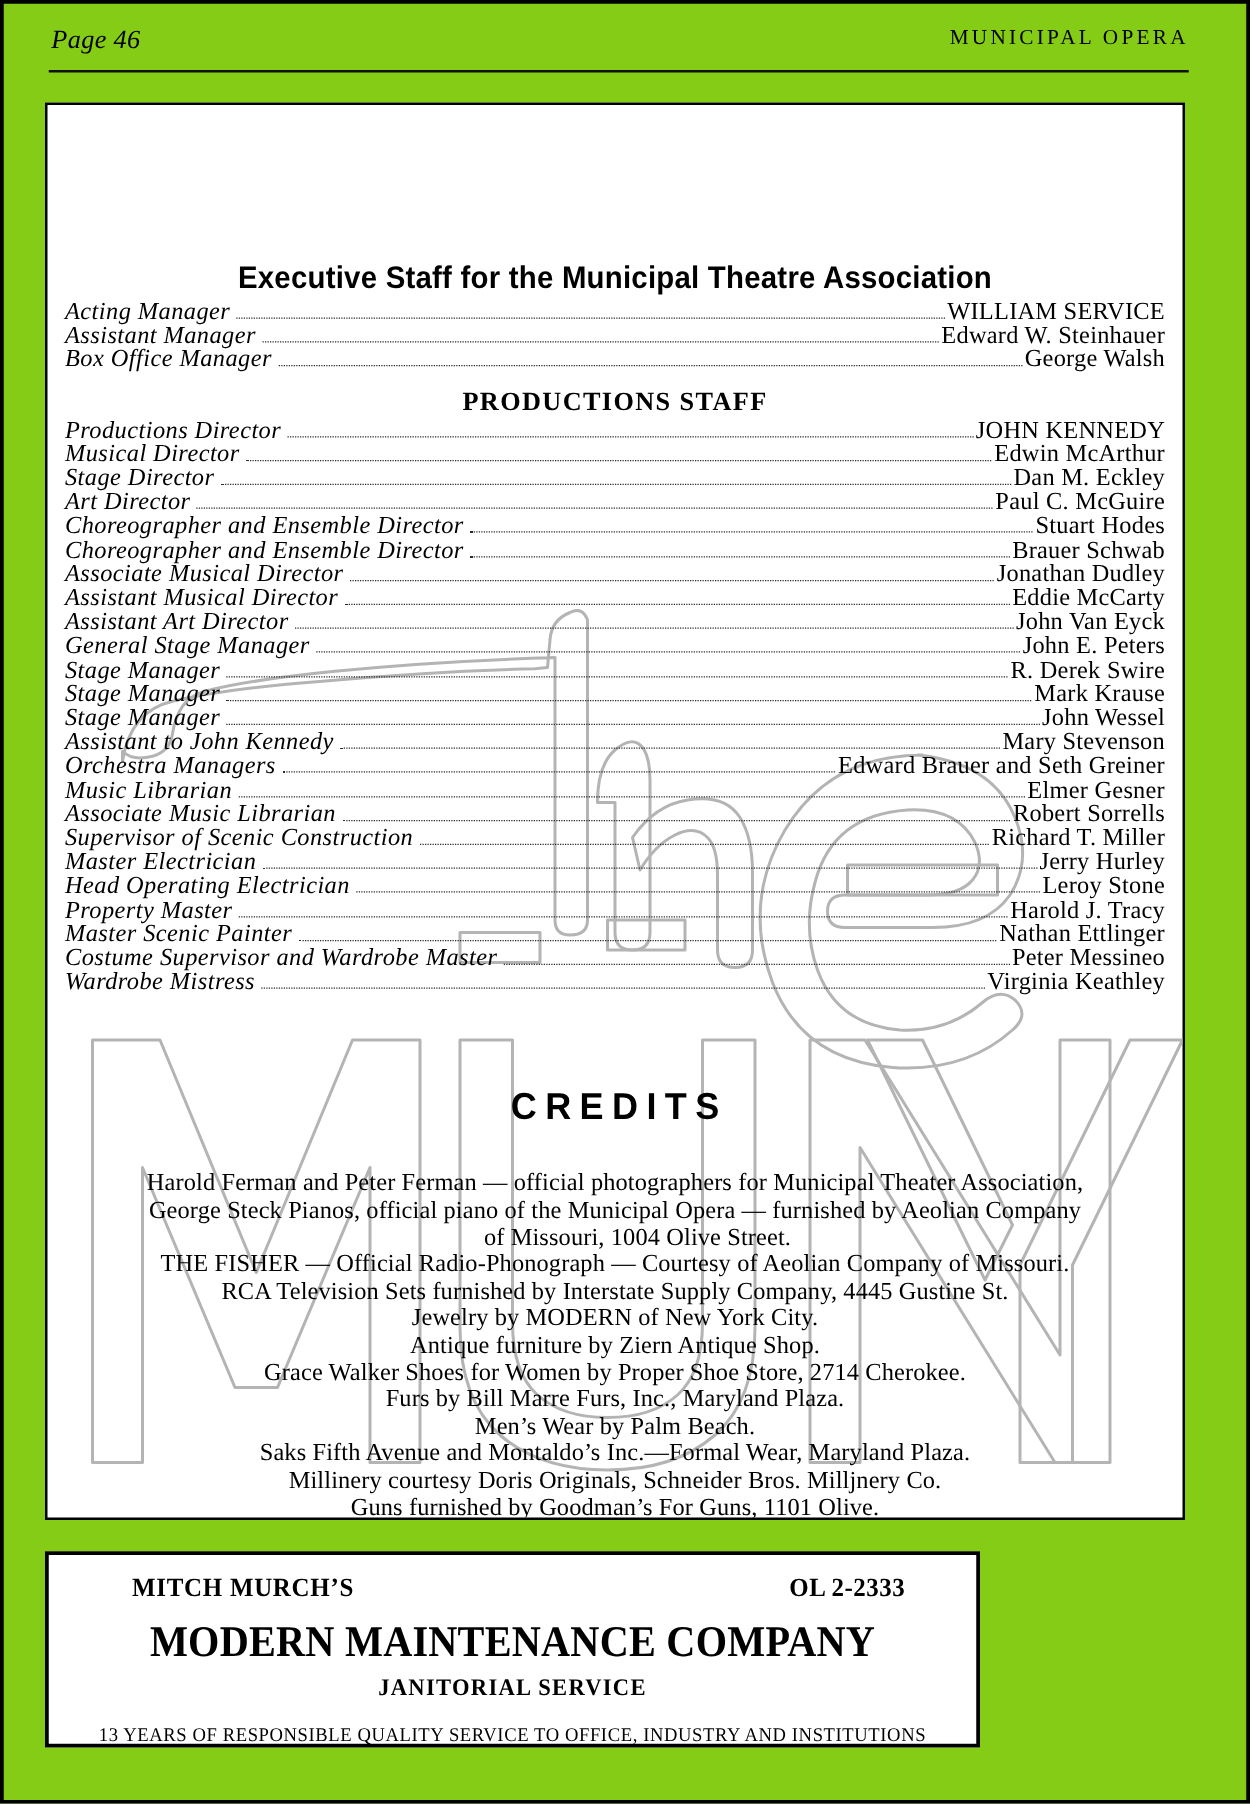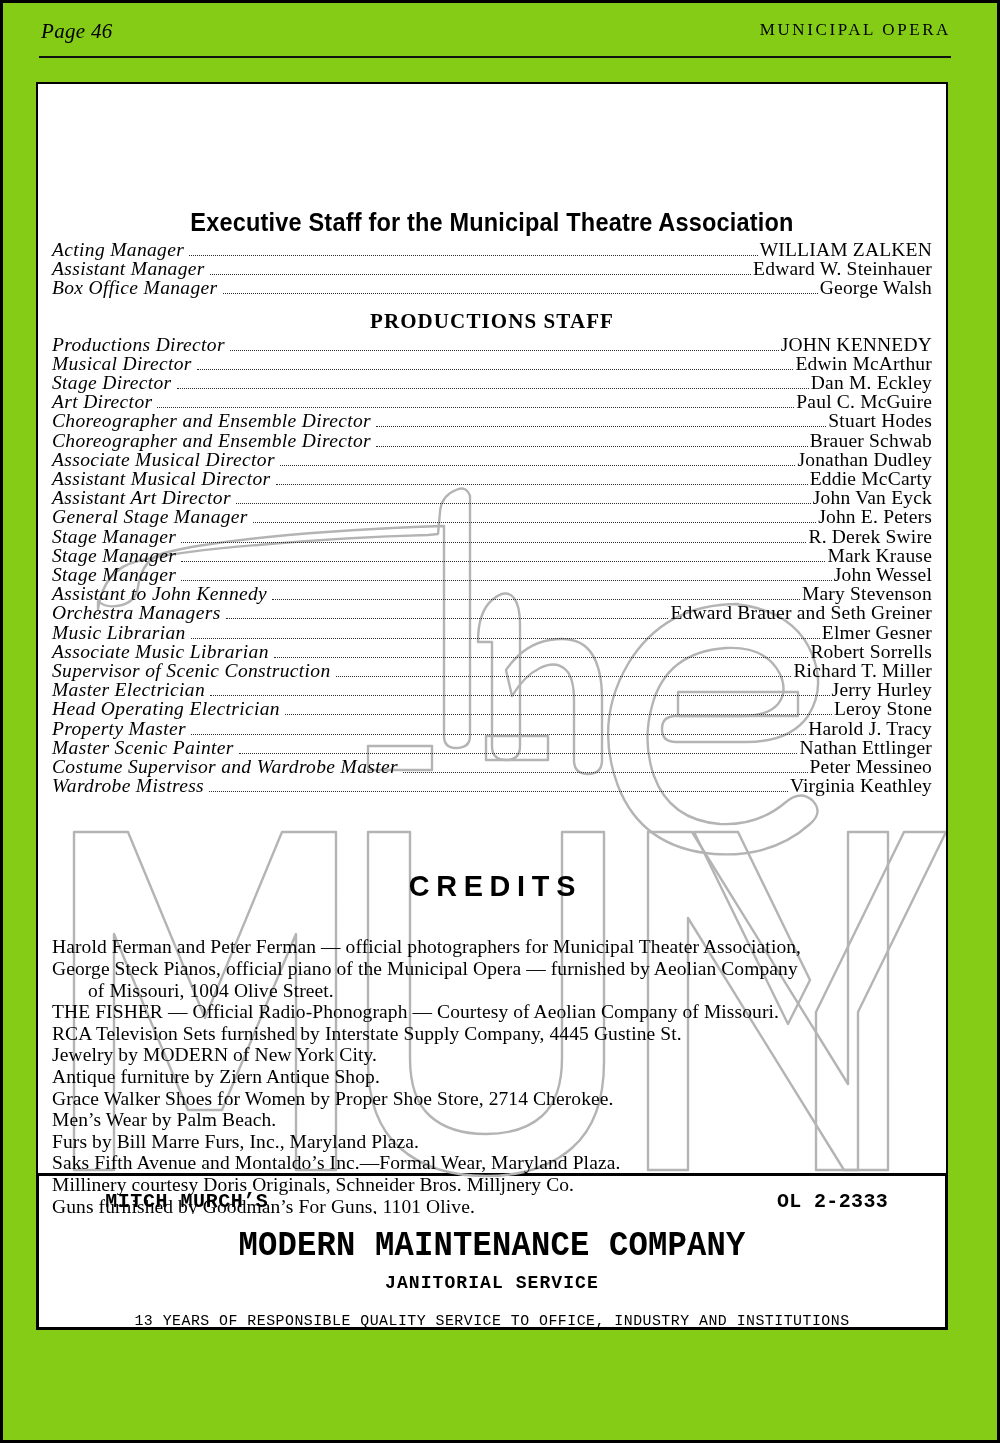--- a/index.html
+++ b/index.html
@@ -153,33 +153,34 @@
     transform: scaleX(.96);
   }
 
   
   .credits-list { margin: 0; padding: 0; list-style: none; }
   .credit-line {
     font-size: 19.5px;
     line-height: 21.6px;
     letter-spacing: .1px;
     white-space: nowrap;
+    text-align: center;
   }
   .credit-line.indented { padding-left: 36px; }
 
   
   #ad-box {
     position: absolute;
-    left: 33px; top: 1170px;
-    width: 912px;
+    left: 33px; top: 1238px;
+    width: 748px;
     height: 157px;
     box-sizing: border-box;
     border: 3px solid #000;
     background: #fff;
-    font-family: Liberation Mono, monospace;
+    font-family: Liberation Serif, serif;
   }
   #ad-top-row {
     position: relative;
     height: 34px;
     margin: 14px 30px 0 30px;
   }
   #ad-advertiser {
     position: absolute;
     left: 32px; top: 0;
     font-weight: bold;
@@ -255,21 +256,21 @@
     </svg>
 
     <div id="content-inner">
 
       <h1 id="exec-heading">Executive Staff for the Municipal Theatre Association</h1>
 
       <ul id="exec-list" class="staff-list">
         <li class="staff-row">
           <span class="staff-role">Acting Manager</span>
           <span class="staff-leader"></span>
-          <span class="staff-name">WILLIAM ZALKEN</span>
+          <span class="staff-name">WILLIAM SERVICE</span>
         </li>
         <li class="staff-row">
           <span class="staff-role">Assistant Manager</span>
           <span class="staff-leader"></span>
           <span class="staff-name">Edward W. Steinhauer</span>
         </li>
         <li class="staff-row">
           <span class="staff-role">Box Office Manager</span>
           <span class="staff-leader"></span>
           <span class="staff-name">George Walsh</span>
@@ -405,22 +406,22 @@
 
       <ul id="credits-list" class="credits-list">
           <li class="credit-line">Harold Ferman and Peter Ferman — official photographers for Municipal Theater Association,</li>
           <li class="credit-line">George Steck Pianos, official piano of the Municipal Opera — furnished by Aeolian Company</li>
           <li class="credit-line indented">of Missouri, 1004 Olive Street.</li>
           <li class="credit-line">THE FISHER — Official Radio-Phonograph — Courtesy of Aeolian Company of Missouri.</li>
           <li class="credit-line">RCA Television Sets furnished by Interstate Supply Company, 4445 Gustine St.</li>
           <li class="credit-line">Jewelry by MODERN of New York City.</li>
           <li class="credit-line">Antique furniture by Ziern Antique Shop.</li>
           <li class="credit-line">Grace Walker Shoes for Women by Proper Shoe Store, 2714 Cherokee.</li>
+          <li class="credit-line">Furs by Bill Marre Furs, Inc., Maryland Plaza.</li>
           <li class="credit-line">Men’s Wear by Palm Beach.</li>
-          <li class="credit-line">Furs by Bill Marre Furs, Inc., Maryland Plaza.</li>
           <li class="credit-line">Saks Fifth Avenue and Montaldo’s Inc.—Formal Wear, Maryland Plaza.</li>
           <li class="credit-line">Millinery courtesy Doris Originals, Schneider Bros. Milljnery Co.</li>
           <li class="credit-line">Guns furnished by Goodman’s For Guns, 1101 Olive.</li>
         </ul>
 
     </div>
   </div>
 
   <div id="ad-box">
     <div id="ad-top-row">

